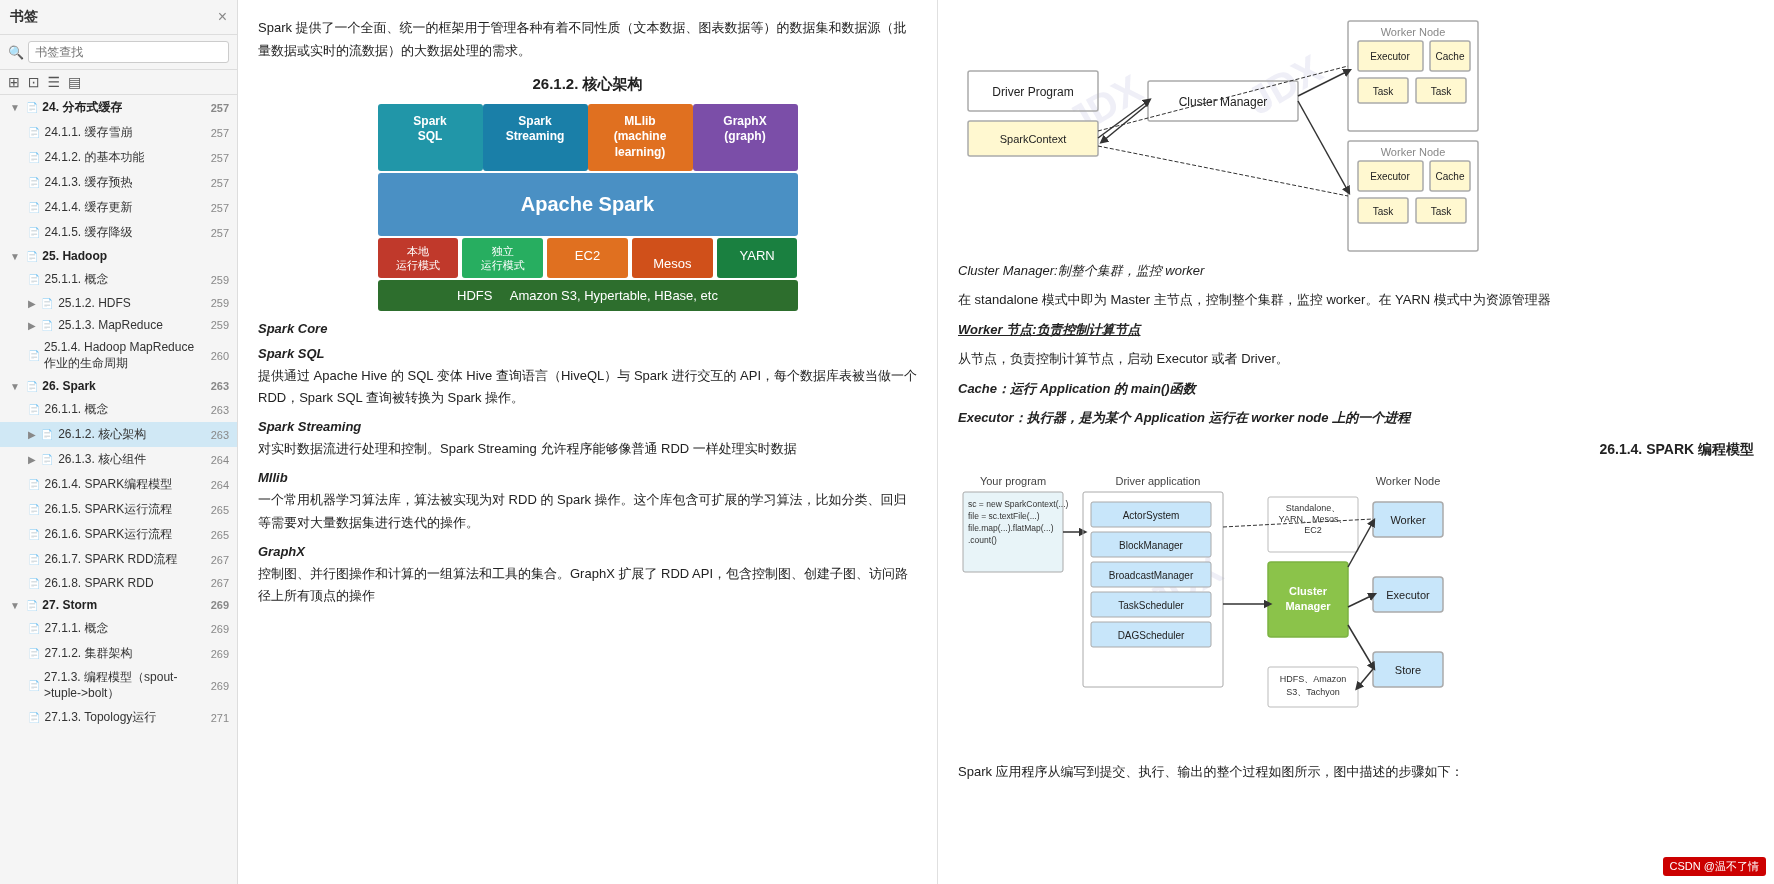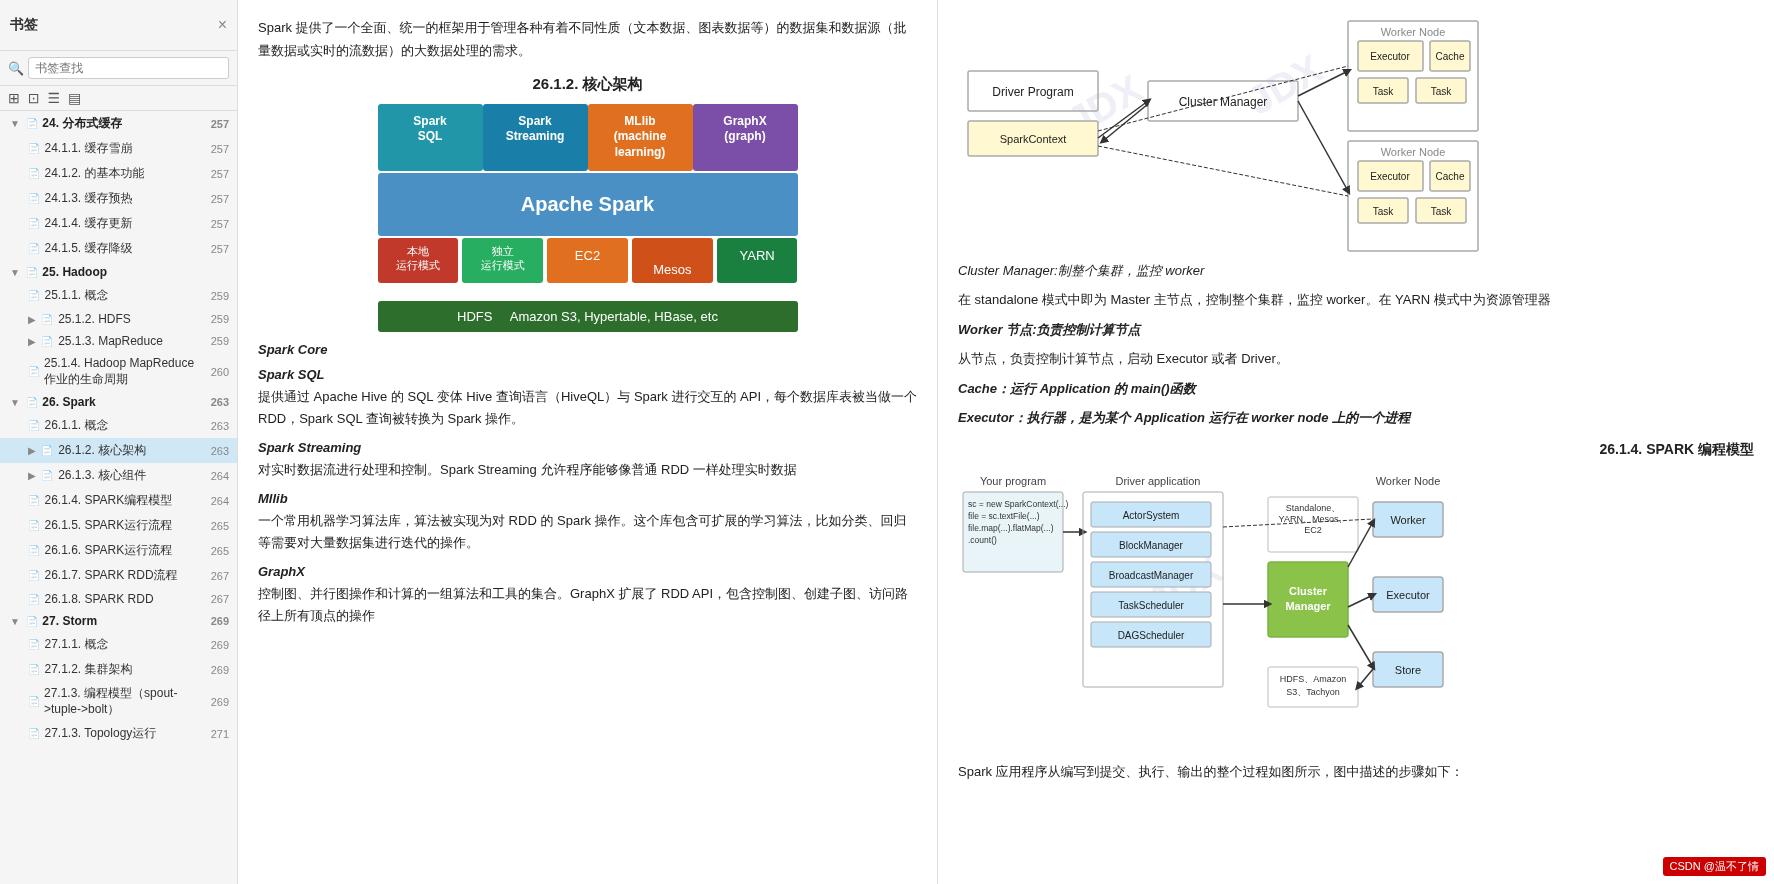--- a/index.html
+++ b/index.html
@@ -13,21 +13,21 @@
       border-right: 1px solid #ddd;
       display: flex;
       flex-direction: column;
       height: 884px;
       overflow: hidden;
     }
     #sidebar-header {
       display: flex;
       align-items: center;
       justify-content: space-between;
-      padding: 16px 10px;
+      padding: 8px 10px;
       border-bottom: 1px solid #ddd;
       background: #f5f5f5;
     }
     #sidebar-title {
       font-size: 14px;
       font-weight: bold;
       color: #333;
     }
     #sidebar-close {
       cursor: pointer;
@@ -178,21 +178,21 @@
       font-size: 20px;
       font-weight: bold;
       padding: 12px 0;
       margin-bottom: 2px;
       border-radius: 3px;
     }
 
     .arch-bottom-row {
       display: flex;
       gap: 4px;
-      margin-bottom: 18px;
+      margin-bottom: 2px;
     }
 
     .arch-btn {
       padding: 6px 4px;
       text-align: center;
       font-size: 11px;
       color: #fff;
       border-radius: 3px;
       flex: 1;
     }
@@ -490,21 +490,21 @@
         <div class="arch-box orange" style="font-size:12px;line-height:1.3;">MLlib<br>(machine<br>learning)</div>
         <div class="arch-box purple" style="font-size:12px;line-height:1.3;">GraphX<br>(graph)</div>
       </div>
 
       <div class="arch-spark-row" style="background:#4a90c4;color:#fff;text-align:center;font-size:20px;font-weight:bold;padding:20px 0;margin-bottom:2px;border-radius:3px;">Apache Spark</div>
 
       <div class="arch-bottom-row">
         <div class="arch-btn red" style="font-size:11px;line-height:1.3;text-align:center;">本地<br>运行模式</div>
         <div class="arch-btn green" style="font-size:11px;line-height:1.3;text-align:center;">独立<br>运行模式</div>
         <div class="arch-btn orange2" style="font-size:13px;text-align:center;padding-top:10px;">EC2</div>
-        <div class="arch-btn orange3" style="font-size:13px;text-align:center;padding-top:24px;">Mesos</div>
+        <div class="arch-btn orange3" style="font-size:13px;text-align:center;padding-top:18px;">Mesos</div>
         <div class="arch-btn darkgreen" style="font-size:13px;text-align:center;padding-top:10px;">YARN</div>
       </div>
 
       <div class="arch-storage">HDFS &nbsp;&nbsp;&nbsp; Amazon S3, Hypertable, HBase, etc</div>
     </div>
 
     <div class="component-title"><em>Spark Core</em></div>
 
     <div class="component-title"><em>Spark SQL</em></div>
     <div class="component-desc">提供通过 Apache Hive 的 SQL 变体 Hive 查询语言（HiveQL）与 Spark 进行交互的 API，每个数据库表被当做一个 RDD，Spark SQL 查询被转换为 Spark 操作。</div>
@@ -581,21 +581,21 @@
         </defs>
       </svg>
     </div>
 
     <p class="node-desc">
       <span class="label" style="font-weight:normal;font-style:italic;">Cluster Manager:制整个集群，监控 worker</span>
     </p>
     <p class="node-desc">在 standalone 模式中即为 Master 主节点，控制整个集群，监控 worker。在 YARN 模式中为资源管理器</p>
 
     <p class="node-desc">
-      <span style="font-weight:bold;font-style:italic;">Worker 节点:负责控制计算节点</span>
+      <span style="font-weight:bold;font-style:italic;text-decoration:underline;">Worker 节点:负责控制计算节点</span>
     </p>
     <p class="node-desc">从节点，负责控制计算节点，启动 Executor 或者 Driver。</p>
 
     <p class="node-desc">
       <span style="font-weight:bold;font-style:italic;">Cache：运行 Application 的 main()函数</span>
     </p>
 
     <p class="node-desc">
       <span style="font-weight:bold;font-style:italic;">Executor：执行器，是为某个 Application 运行在 worker node 上的一个进程</span>
     </p>

